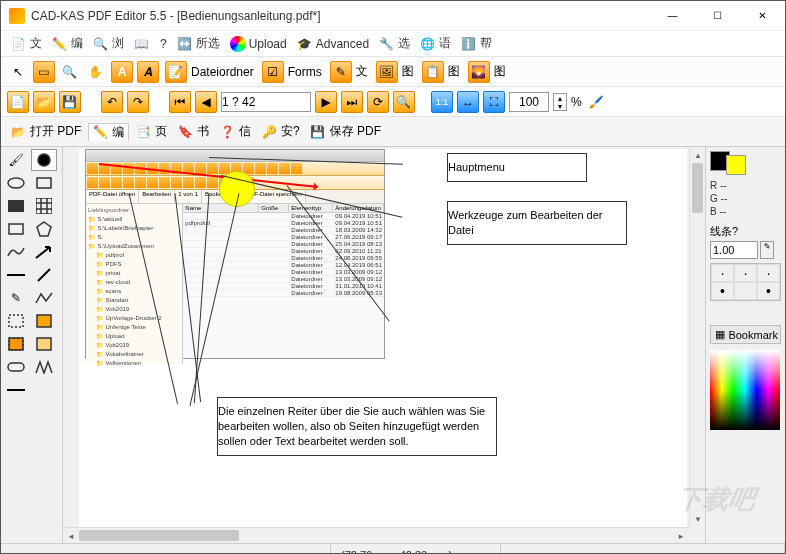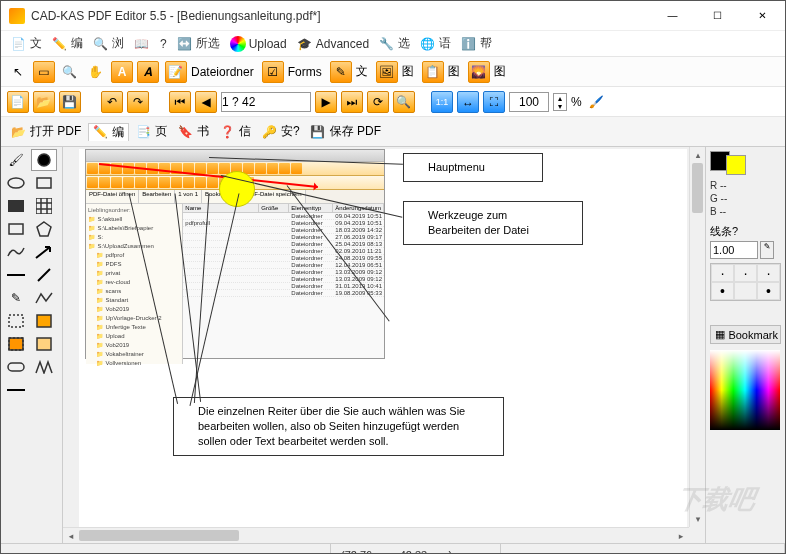--- a/index.html
+++ b/index.html
@@ -56,21 +56,21 @@
 .doc-tree .tf{display:flex;align-items:center;gap:2px;}
 .tf::before{content:"📁"; font-size:6px;}
 .doc-list { flex:1; font-size:6px;}
 .doc-lh { display:flex; background:#eee; border-bottom:1px solid #ccc;}
 .doc-lh span{padding:1px 2px; border-right:1px solid #ccc;}
 .doc-lr { display:flex; border-bottom:1px dotted #e5e5e5; color:#333;}
 .doc-lr span{padding:0 2px;}
 .red-line { position:absolute; left:20px; top:14px; width:220px; height:2px; background:red; transform:rotate(6deg); transform-origin:left center;}
 .red-line::after{content:"";position:absolute;right:-4px;top:-3px;border:4px solid transparent;border-left-color:red;}
 .yellow-circle { position:absolute; left:140px; top:22px; width:36px; height:36px; background:#ff0; border:1px solid #c8c800; border-radius:50%;}
-.callout { position:absolute; background:#fff; border:1px solid #333; padding:6px 24px; font-size:11px; line-height:15px; color:#000;}
+.callout { position:absolute; background:#fff; border:1px solid #333; padding:6px 0; font-size:11px; line-height:15px; color:#000;margin-left:44px;}
 .callout-line { position:absolute; background:#333; height:1px; transform-origin: left center;}
 .pencil { width:22px; height:22px; display:inline-flex; align-items:center; justify-content:center;}
 .scroll-v { position:absolute; right:0; top:0; bottom:16px; width:16px; background:#f0f0f0; border-left:1px solid #ddd;}
 .scroll-v .thumb{position:absolute; left:2px; right:2px; top:16px; height:50px; background:#c8c8c8; border-radius:2px;}
 .scroll-h { position:absolute; left:0; right:16px; bottom:0; height:16px; background:#f0f0f0; border-top:1px solid #ddd;}
 .scroll-h .thumb{position:absolute; top:2px; bottom:2px; left:16px; width:160px; background:#c8c8c8; border-radius:2px;}
 .scroll-arrow{position:absolute;width:16px;height:16px;display:flex;align-items:center;justify-content:center;font-size:9px;color:#666;}
 .watermark{position:absolute; right:30px; bottom:36px; font-size:26px; color:rgba(150,150,150,0.25); font-style:italic; transform:skewX(-10deg); pointer-events:none; font-weight:bold;}
 </style>
 </head>
@@ -506,21 +506,21 @@
       <div class="yellow-circle"></div>
 
       <div class="callout" style="left:324px; top:4px; width:140px"><span>Hauptmenu</span></div>
       <div class="callout-line" style="left:130px; top:8px; width:194px; transform:rotate(2deg)"></div>
 
       <div class="callout" style="left:324px; top:52px; width:180px"><span>Werkzeuge zum Bearbeiten der Datei</span></div>
       <div class="callout-line" style="left:142px; top:26px; width:186px; transform:rotate(13deg)"></div>
 
       <div class="callout-line" style="left:208px; top:36px; width:170px; transform:rotate(53deg)"></div>
 
-      <div class="callout" style="left:94px; top:248px; width:331px"><span>Die einzelnen Reiter über die Sie auch wählen was Sie bearbeiten wollen, also ob Seiten hinzugefügt werden sollen oder Text bearbeitet werden soll.</span></div>
+      <div class="callout" style="left:94px; top:248px; width:280px"><span>Die einzelnen Reiter über die Sie auch wählen was Sie bearbeiten wollen, also ob Seiten hinzugefügt werden sollen oder Text bearbeitet werden soll.</span></div>
       <div class="callout-line" style="left:50px; top:44px; width:216px; transform:rotate(77deg)"></div>
       <div class="callout-line" style="left:96px; top:44px; width:210px; transform:rotate(83deg)"></div>
       <div class="callout-line" style="left:130px; top:44px; width:210px; transform:rotate(94deg)"></div>
       <div class="callout-line" style="left:160px; top:44px; width:218px; transform:rotate(103deg)"></div>
     </div>
     <div class="scroll-v">
       <div class="scroll-arrow" style="top:0">▴</div>
       <div class="thumb"></div>
       <div class="scroll-arrow" style="bottom:0">▾</div>
     </div>

